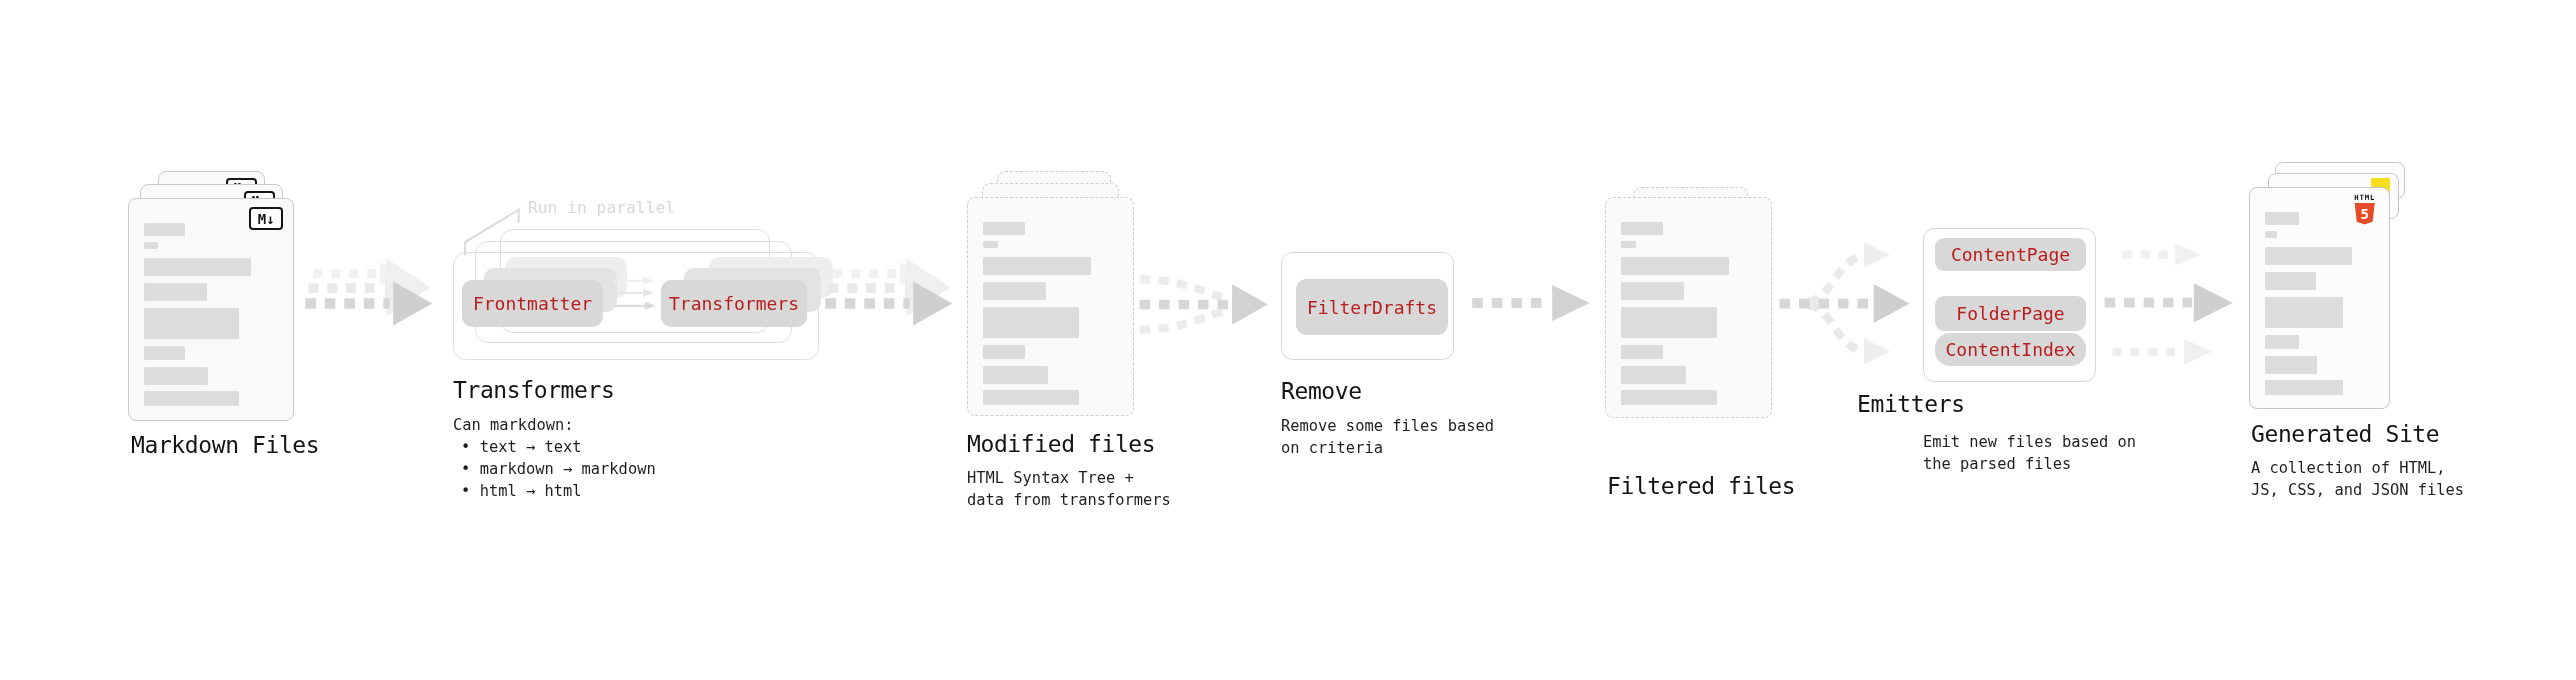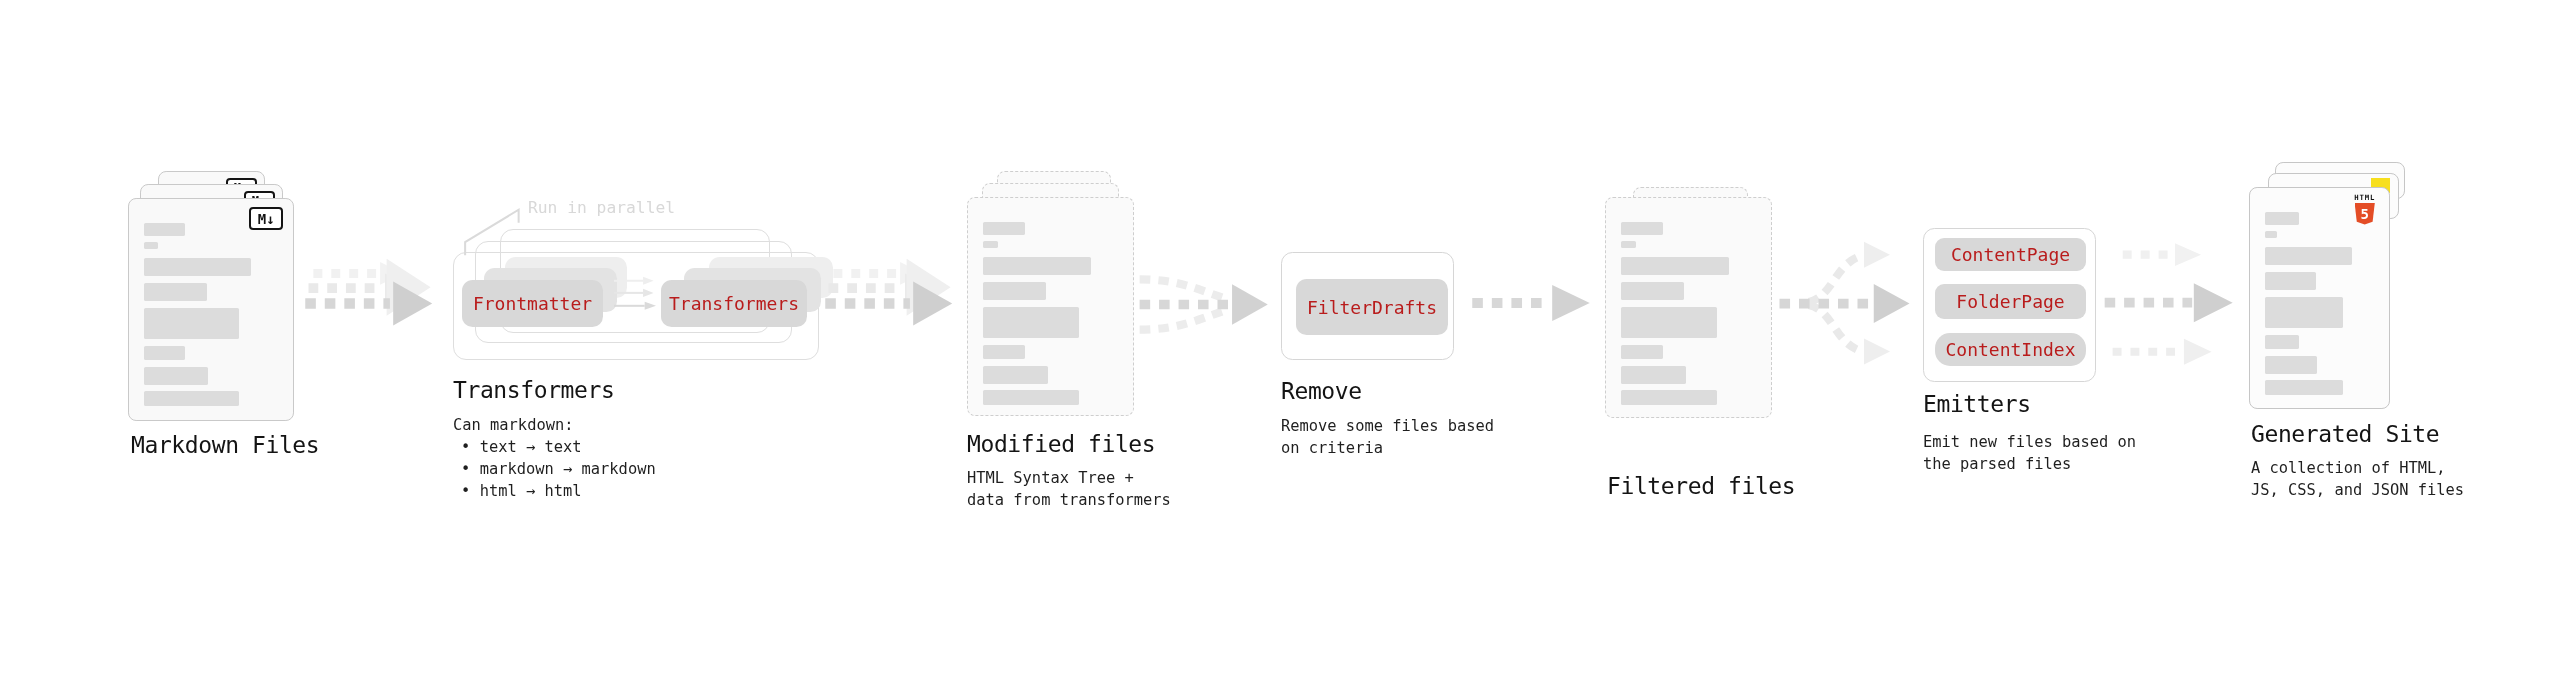--- a/index.html
+++ b/index.html
@@ -192,23 +192,23 @@
     <polygon points="108,12 108,44 140,28" fill="#eeeeee"></polygon>
     <path d="M 40,90 C 70,96 72,138 106,147" fill="none" stroke="#e9e9e9" stroke-width="10" stroke-dasharray="13 10"></path>
     <polygon points="108,131 108,163 140,147" fill="#eeeeee"></polygon>
     <line x1="4" y1="88" x2="118" y2="88" stroke="#d6d6d6" stroke-width="12" stroke-dasharray="13 11"></line>
     <polygon points="120,64 120,112 164,88" fill="#cfcfcf"></polygon>
   </svg>
 
   <div>
     <div class="wbox" style="left:1923px;top:228px;width:173px;height:154px;"></div>
     <div class="pill" style="left:1935px;top:238px;width:151px;height:32.5px;border-radius:9px;">ContentPage</div>
-    <div class="pill" style="left:1935px;top:284px;width:151px;height:35px;border-radius:9px;">FolderPage</div>
+    <div class="pill" style="left:1935px;top:296px;width:151px;height:35px;border-radius:9px;">FolderPage</div>
     <div class="pill" style="left:1935px;top:333px;width:151px;height:32.5px;border-radius:15px;">ContentIndex</div>
-    <div class="stage-title" style="left:1923px;top:391px;">Emitters</div>
+    <div class="stage-title" style="left:1857px;top:391px;">Emitters</div>
     <div class="stage-sub" style="left:1923px;top:431px;">
       <div>Emit new files based on</div>
       <div>the parsed files</div>
     </div>
   </div>
 
   <svg class="abs" style="left:2121px;top:240px;" width="85" height="31" viewBox="0 0 104 38">
     <line x1="2" y1="18" x2="64" y2="18" stroke="#f0f0f0" stroke-width="10" stroke-dasharray="11 11"></line>
     <polygon points="66,4 66,32 98,18" fill="#f1f1f1"></polygon>
   </svg>

